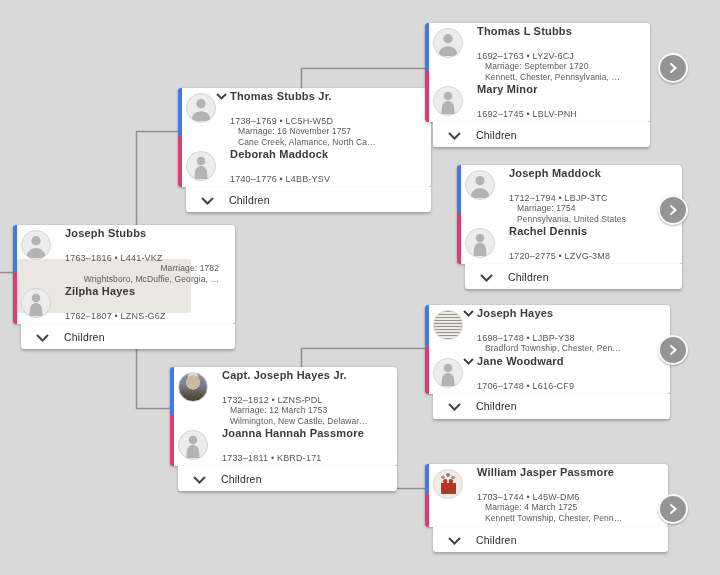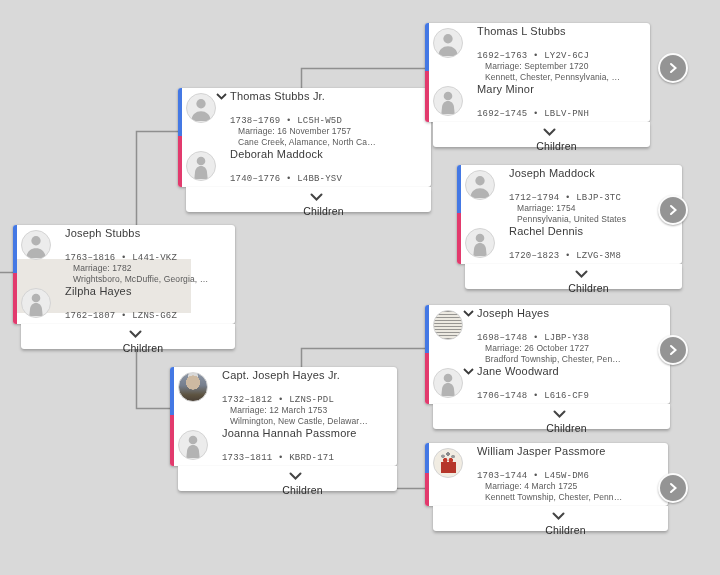--- a/index.html
+++ b/index.html
@@ -43,33 +43,33 @@
       radial-gradient(circle at 32% 26%, #9a9a9a 0 1.6px, rgba(0,0,0,0) 2px),
       radial-gradient(circle at 50% 18%, #8a8a8a 0 1.6px, rgba(0,0,0,0) 2px),
       radial-gradient(circle at 68% 27%, #9a9a9a 0 1.6px, rgba(0,0,0,0) 2px),
       radial-gradient(circle at 40% 40%, #c23a2b 0 2px, rgba(0,0,0,0) 2.5px),
       radial-gradient(circle at 60% 40%, #c23a2b 0 2px, rgba(0,0,0,0) 2.5px),
       linear-gradient(#b5362a,#b5362a) 50% 74%/15px 11px no-repeat,
       #f1ece2;
   }
   .p-info{margin-left:14px;min-width:0;}
   .p-name{
-    position:relative;font-size:11px;font-weight:normal;color:#3b3b3b;
+    position:relative;font-size:11px;font-weight:bold;color:#3b3b3b;
     letter-spacing:.2px;line-height:13px;white-space:nowrap;display:flex;align-items:center;
   }
   .name-chev{display:inline-flex;margin-left:-14px;margin-right:3px;cursor:pointer;}
-  .p-dates{font-size:9px;color:#565656;letter-spacing:.2px;margin-top:13px;white-space:nowrap;font-family:Liberation Mono, monospace;}
+  .p-dates{font-size:9px;color:#565656;letter-spacing:.2px;margin-top:13px;white-space:nowrap;}
   .marriage{
     position:relative;z-index:1;margin:0 16px 1px 60px;font-size:8.5px;line-height:10.5px;
     color:#5a5a5a;letter-spacing:.1px;white-space:nowrap;overflow:hidden;
   }
   .children-bar{
     position:relative;margin-left:8px;height:25px;background:#fff;
     border-radius:0 0 3px 3px;box-shadow:0 2px 3px rgba(0,0,0,.25), 0 0 1px rgba(0,0,0,.12);
-    display:flex;align-items:center;padding-left:15px;cursor:pointer;flex-direction:column;
+    display:flex;align-items:center;padding-left:15px;cursor:pointer;
   }
   .children-bar .label{font-size:10.5px;color:#2b2b2b;margin-left:15px;letter-spacing:.2px;}
   .arrow-btn{
     position:absolute;left:233px;top:30px;width:26px;height:26px;border-radius:50%;
     background:#949494;border:2px solid #fbfbfb;box-sizing:content-box;padding:0;
     box-shadow:0 1px 2px rgba(0,0,0,.3);cursor:pointer;
     display:flex;align-items:center;justify-content:center;
   }
   .sel-hl{position:absolute;left:0;top:34px;width:178px;height:54px;background:#eae7e2;z-index:0;}
 </style>
@@ -83,21 +83,21 @@
       <path d="M0 272.5 H13"></path>
       <path d="M178 131.5 H136.5 V225"></path>
       <path d="M178 408.5 H136.5 V338"></path>
       <path d="M425 68.5 H301.5 V88"></path>
       <path d="M301.5 197 V208.5 H425"></path>
       <path d="M425 348.5 H301.5 V367"></path>
       <path d="M301.5 477 V488.5 H425"></path>
     </g>
   </svg>
 
-  <div class="card" style="left:13px;top:225px;width:222px;">
+  <div class="card" style="left:13px;top:225px;width:222px;text-align:right;">
     <div class="card-main">
       <div class="sel-hl"></div>
       <div class="bar-top"></div>
       <div class="bar-bottom"></div>
       <div class="person-row">
         <div class="avatar">
           <svg width="30" height="30" viewBox="0 0 30 30">
               <g fill="#b3b3b3">
                 <circle cx="15" cy="11.5" r="5"></circle>
                 <path d="M4.5 30c.5-7 5-10.5 10.5-10.5S25 23 25.5 30z"></path>
@@ -302,21 +302,21 @@
         <div class="avatar">
           <svg width="30" height="30" viewBox="0 0 30 30">
               <g fill="#b3b3b3">
                 <circle cx="15" cy="10.8" r="4.6"></circle>
                 <path d="M15 16.2c-3.5 0-5.8 2.4-6.4 6.2L7.8 30h14.4l-.8-7.6c-.6-3.8-2.9-6.2-6.4-6.2z"></path>
               </g>
             </svg>
         </div>
         <div class="p-info">
           <div class="p-name">Rachel Dennis</div>
-          <div class="p-dates">1720–1823 • LZVG-3M8</div>
+          <div class="p-dates">1720–2775 • LZVG-3M8</div>
         </div>
       </div>
     </div>
     <div class="children-bar">
       <span><svg width="13" height="8" viewBox="0 0 13 8">
             <path d="M1.5 1.5L6.5 6.5L11.5 1.5" stroke="#444" stroke-width="2" fill="none" stroke-linecap="round"></path>
           </svg></span>
       <span class="label">Children</span>
     </div>
     <button class="arrow-btn">
@@ -338,21 +338,20 @@
                 <svg width="11" height="7" viewBox="0 0 11 7">
                   <path d="M1 1l4.5 4.5L10 1" stroke="#3b3b3b" stroke-width="1.8" fill="none"></path>
                 </svg>
               </span>
             <span>Joseph Hayes</span>
           </div>
           <div class="p-dates">1698–1748 • LJBP-Y38</div>
         </div>
       </div>
       <div class="marriage">
-        <div>Marriage: 26 October 1727</div>
         <div>Bradford Township, Chester, Pen…</div>
       </div>
       <div class="person-row">
         <div class="avatar">
           <svg width="30" height="30" viewBox="0 0 30 30">
               <g fill="#b3b3b3">
                 <circle cx="15" cy="10.8" r="4.6"></circle>
                 <path d="M15 16.2c-3.5 0-5.8 2.4-6.4 6.2L7.8 30h14.4l-.8-7.6c-.6-3.8-2.9-6.2-6.4-6.2z"></path>
               </g>
             </svg>
@@ -376,21 +375,21 @@
           </svg></span>
       <span class="label">Children</span>
     </div>
     <button class="arrow-btn">
       <svg width="10" height="12" viewBox="0 0 10 12">
           <path d="M3 2l4.5 4L3 10" stroke="#fff" stroke-width="2" fill="none" stroke-linecap="round"></path>
         </svg>
     </button>
   </div>
 
-  <div class="card" style="left:425px;top:443px;width:243px;">
+  <div class="card" style="left:425px;top:464px;width:243px;">
     <div class="card-main">
       <div class="bar-top"></div>
       <div class="bar-bottom"></div>
       <div class="person-row">
         <div class="avatar crest"></div>
         <div class="p-info">
           <div class="p-name">William Jasper Passmore</div>
           <div class="p-dates">1703–1744 • L45W-DM6</div>
         </div>
       </div>

